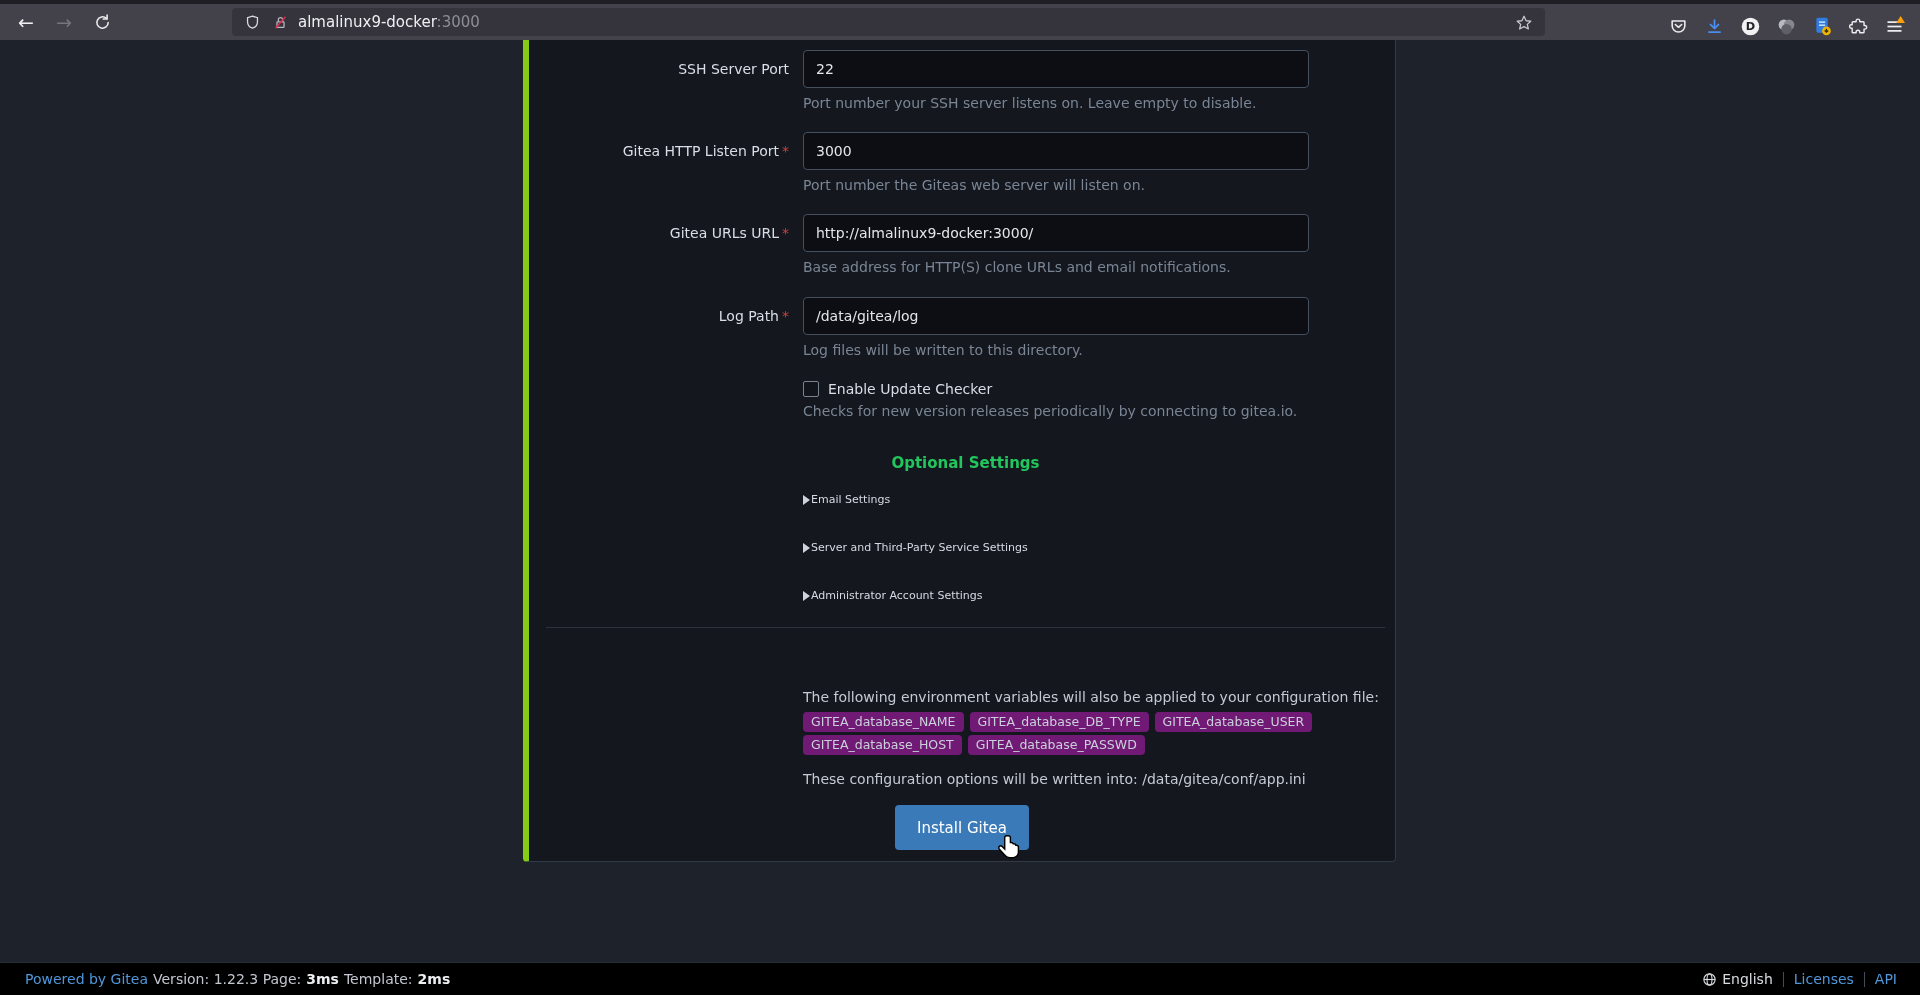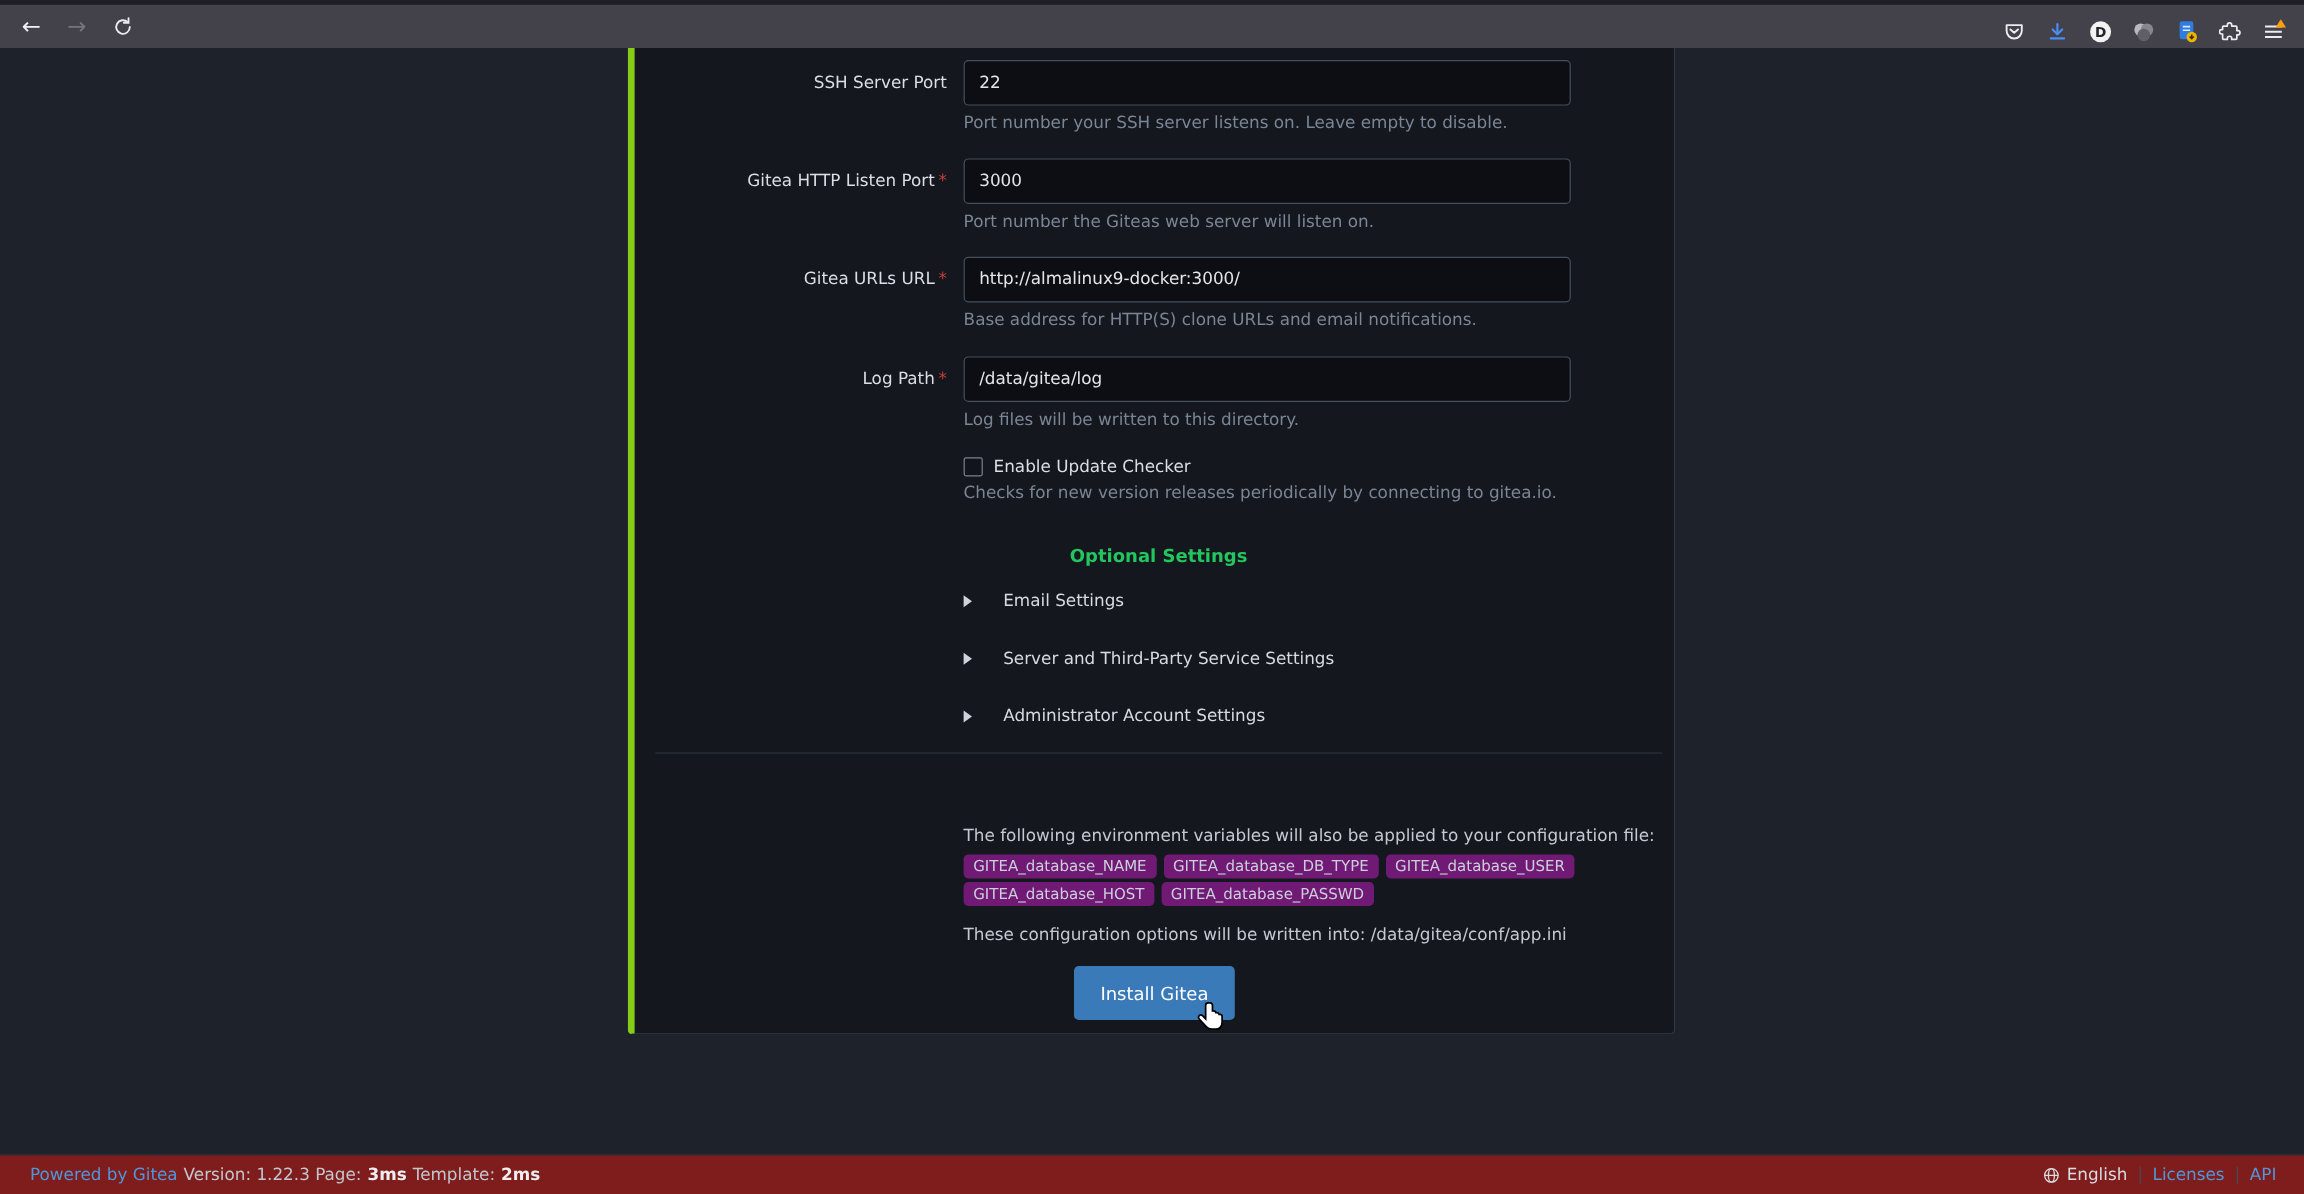--- a/index.html
+++ b/index.html
@@ -36,37 +36,37 @@
                border:1px solid #454f5e; border-radius:4px; color:#e2e6ea; font-size:14px;
                padding:0 12px; font-family:inherit; outline:none; }
   .frm-help  { position:absolute; left:274px; font-size:14px; color:#7a8595; line-height:18px; }
 
   .chk-row { position:absolute; left:274px; display:flex; align-items:center; gap:9px; }
   .chk-box { width:16px; height:16px; background:#11141a; border:1px solid #79828f; border-radius:2px; }
   .chk-label { font-size:14px; color:#d9dee7; }
 
   .sec-heading { position:absolute; left:0; width:873px; text-align:center; font-size:15px;
                  font-weight:bold; color:#22c55e; }
-  .collapsible { position:absolute; left:274px; display:flex; align-items:center; gap:26px;
-                 font-size:14px; color:#d6dbe3; cursor:pointer; }
+  .collapsible { position:absolute; left:274px; display:flex; align-items:center; gap:1px;
+                 font-size:11px; color:#d6dbe3; cursor:pointer; }
   .tri { width:0; height:0; border-left:7px solid #cfd4dc; border-top:5px solid transparent;
          border-bottom:5px solid transparent; }
   .divider { position:absolute; left:17px; width:839px; height:1px; background:#2c333f; }
 
   .env-text { position:absolute; left:274px; width:580px; font-size:14px; color:#c4cad3; line-height:18px; }
   .chips { position:absolute; left:274px; width:540px; display:flex; flex-wrap:wrap; gap:6px; row-gap:3px; }
   .chip { background:#701a75; color:#cad0d9; font-size:12.5px; line-height:20px; padding:0 8px;
           border-radius:4px; white-space:nowrap; }
 
   .install-btn { position:absolute; left:50%; transform:translateX(-50%); height:45px; padding:0 22px;
                  background:#3b7ab8; color:#ffffff; font-size:15px; font-weight:500; border:none;
                  border-radius:4px; font-family:inherit; cursor:pointer; }
 
   
-  .footer { position:absolute; left:0; bottom:0; width:1920px; height:33px; background:#7f1d1d;
+  .footer { position:absolute; left:0; bottom:0; width:1920px; height:33px; background:#000000;
             border-top:1px solid #272d38; display:flex; align-items:center; font-size:14px; color:#c2c7cf; }
   .footer-left  { margin-left:25px; display:flex; align-items:center; gap:5px; white-space:nowrap; }
   .footer-right { margin-left:auto; margin-right:23px; display:flex; align-items:center; gap:10px; }
   .flink { color:#4f97da; text-decoration:none; }
   .fbold { font-weight:bold; color:#eceef1; }
   .fsep { width:1px; height:15px; background:#434b59; }
   .lang { display:flex; align-items:center; gap:5px; color:#d8dbe0; }
 
   .cursor { position:absolute; left:996px; top:794px; width:27px; height:29px; pointer-events:none; }
 </style>
@@ -80,20 +80,40 @@
     <div class="nav-btn">←</div>
     <div class="nav-btn disabled">→</div>
     <div class="nav-btn">
       <svg width="17" height="17" viewBox="0 0 24 24" fill="none" stroke="#ececee" stroke-width="2.2" stroke-linecap="round">
         <path d="M20 12a8 8 0 1 1-2.5-5.8"></path>
           <polyline points="18.5,1.5 18.5,7 13,7" fill="none"></polyline>
       </svg>
     </div>
   </div>
 
+  <div class="urlbar">
+    <span class="icn" style="margin-left:6px">
+      <svg width="17" height="17" viewBox="0 0 24 24" fill="none" stroke="#dcdce0" stroke-width="1.8">
+        <path d="M12 3l7 2.2v5.8c0 5-3.5 8-7 9-3.5-1-7-4-7-9V5.2z"></path>
+      </svg>
+    </span>
+    <span class="icn">
+      <svg width="17" height="17" viewBox="0 0 24 24" fill="none">
+        <path d="M9 11V8a3 3 0 0 1 6 0v3" stroke="#b6b6bc" stroke-width="1.8"></path>
+        <rect x="7" y="11" width="10" height="8" rx="1" stroke="#b6b6bc" stroke-width="1.8"></rect>
+        <line x1="5" y1="20" x2="19" y2="4" stroke="#e22850" stroke-width="2"></line>
+      </svg>
+    </span>
+    <span class="url-text"><span>almalinux9-docker</span><span class="url-port">:3000</span></span>
+    <span class="url-star">
+      <svg width="18" height="18" viewBox="0 0 24 24" fill="none" stroke="#c8c8cd" stroke-width="1.7" stroke-linejoin="round">
+        <polygon points="12,3 14.8,9 21,9.6 16.4,13.8 17.8,20 12,16.8 6.2,20 7.6,13.8 3,9.6 9.2,9"></polygon>
+      </svg>
+    </span>
+  </div>
 
   <div class="tb-icons">
     <div class="tb-slot">
       <svg width="19" height="19" viewBox="0 0 24 24" fill="none" stroke="#ececee" stroke-width="2" stroke-linejoin="round" stroke-linecap="round">
         <path d="M4 5h16v6a8 8 0 0 1-16 0z"></path>
           <polyline points="8,9.5 12,13 16,9.5"></polyline>
       </svg>
     </div>
     <div class="tb-slot">
       <svg width="19" height="19" viewBox="0 0 24 24" fill="none" stroke="#4a8df0" stroke-width="2.3" stroke-linecap="round" stroke-linejoin="round">

